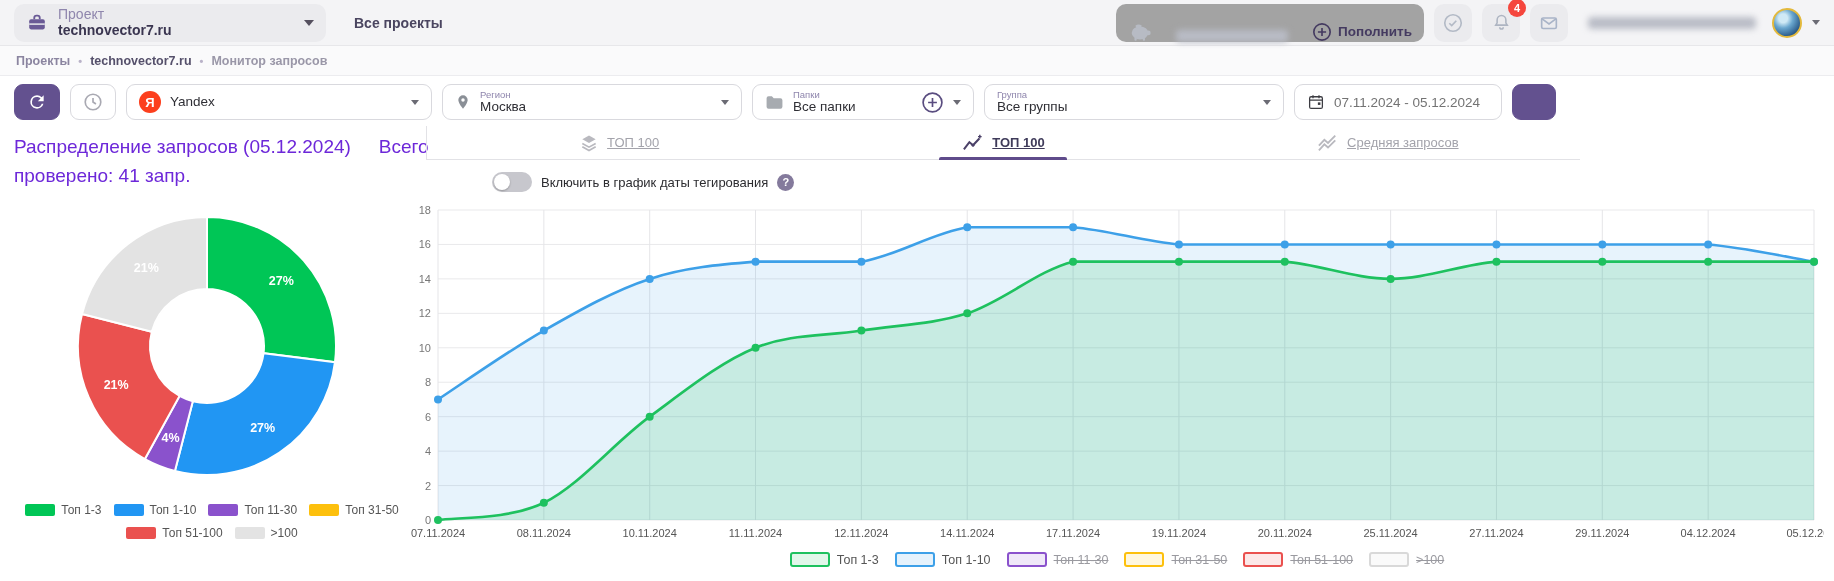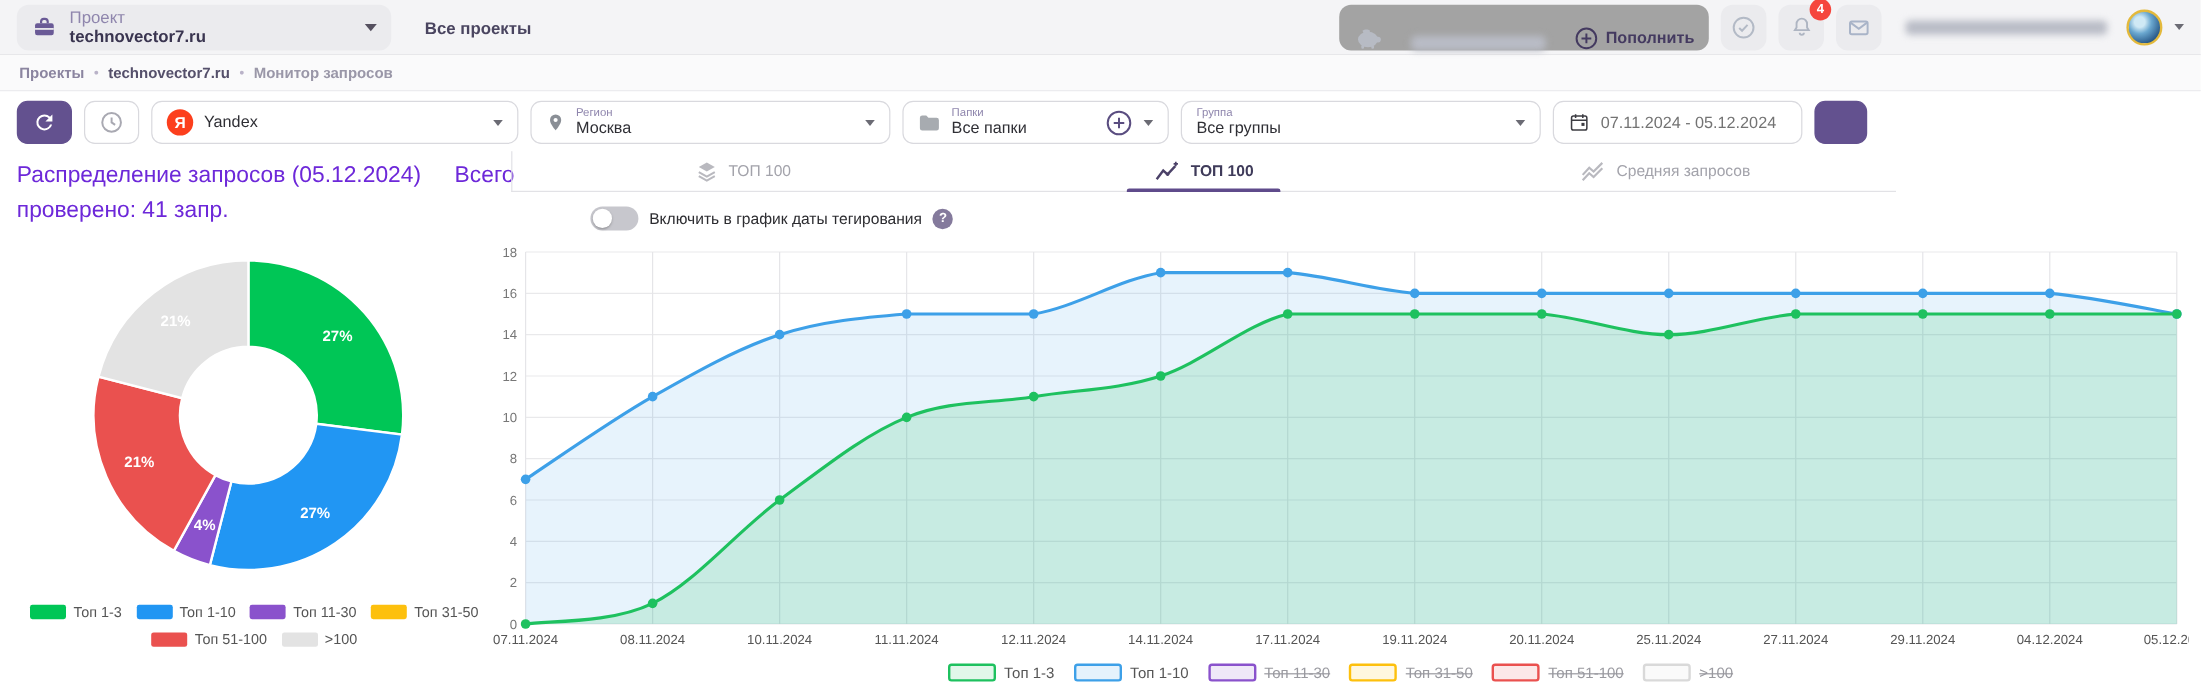--- a/index.html
+++ b/index.html
@@ -66,21 +66,21 @@
   #donut-wrap { display:flex; justify-content:center; margin-top:4px; }
   #donut-legend { display:flex; flex-wrap:wrap; justify-content:center;
     column-gap:12px; row-gap:9px; width:396px; margin-top:6px; }
   .dl-item { display:flex; align-items:center; gap:6px; font-size:12px; color:#555; }
   .dl-swatch { width:30px; height:12px; border-radius:2px; }
 
   .right-panel { flex:1; min-width:0; }
   .tabs { display:flex; height:34px; border-bottom:1px solid #e2e2e6; border-left:1px solid #e2e2e6;
     margin-left:26px; margin-right:254px; }
   .tab { flex:1; display:flex; align-items:center; justify-content:center; gap:8px;
-    font-size:13px; color:#a3a3ab; cursor:pointer; position:relative; }
+    font-size:13px; color:#a3a3ab; cursor:pointer; position:relative;text-decoration:underline; }
   .tab.active { color:#3f3b5a; font-weight:bold; }
   .tab.active::after { content:""; position:absolute; bottom:-1px; left:50%; transform:translateX(-50%);
     width:128px; height:3px; background:#5f4b8b; border-radius:2px 2px 0 0; }
 
   .toggle-row { display:flex; align-items:center; gap:9px; padding:12px 0 4px 92px; }
   .toggle { width:40px; height:20px; border-radius:10px; background:#c7c7cd; position:relative; cursor:pointer; }
   .toggle-knob { position:absolute; left:2px; top:2px; width:16px; height:16px; border-radius:50%;
     background:#fff; box-shadow:0 1px 2px rgba(0,0,0,.25); }
   .toggle-label { font-size:13px; color:#2c2c30; }
   .help-dot { width:17px; height:17px; border-radius:50%; background:#847a9c; color:#fff;

